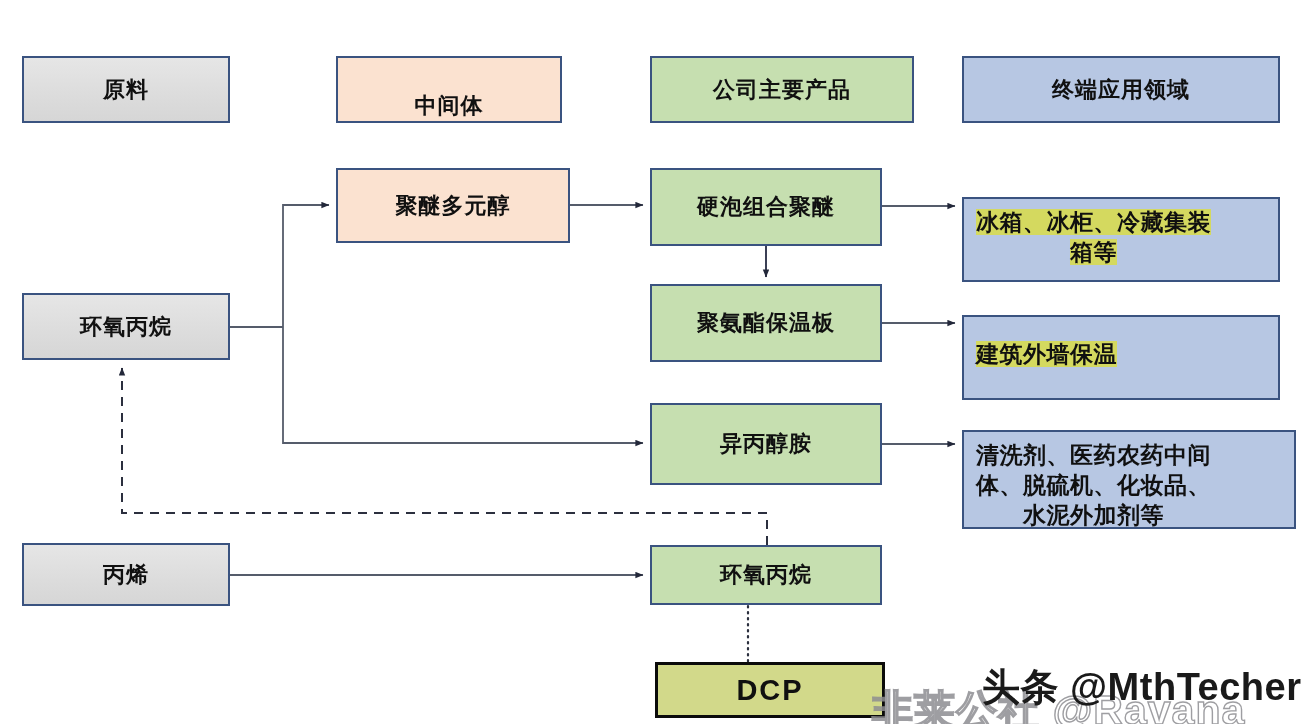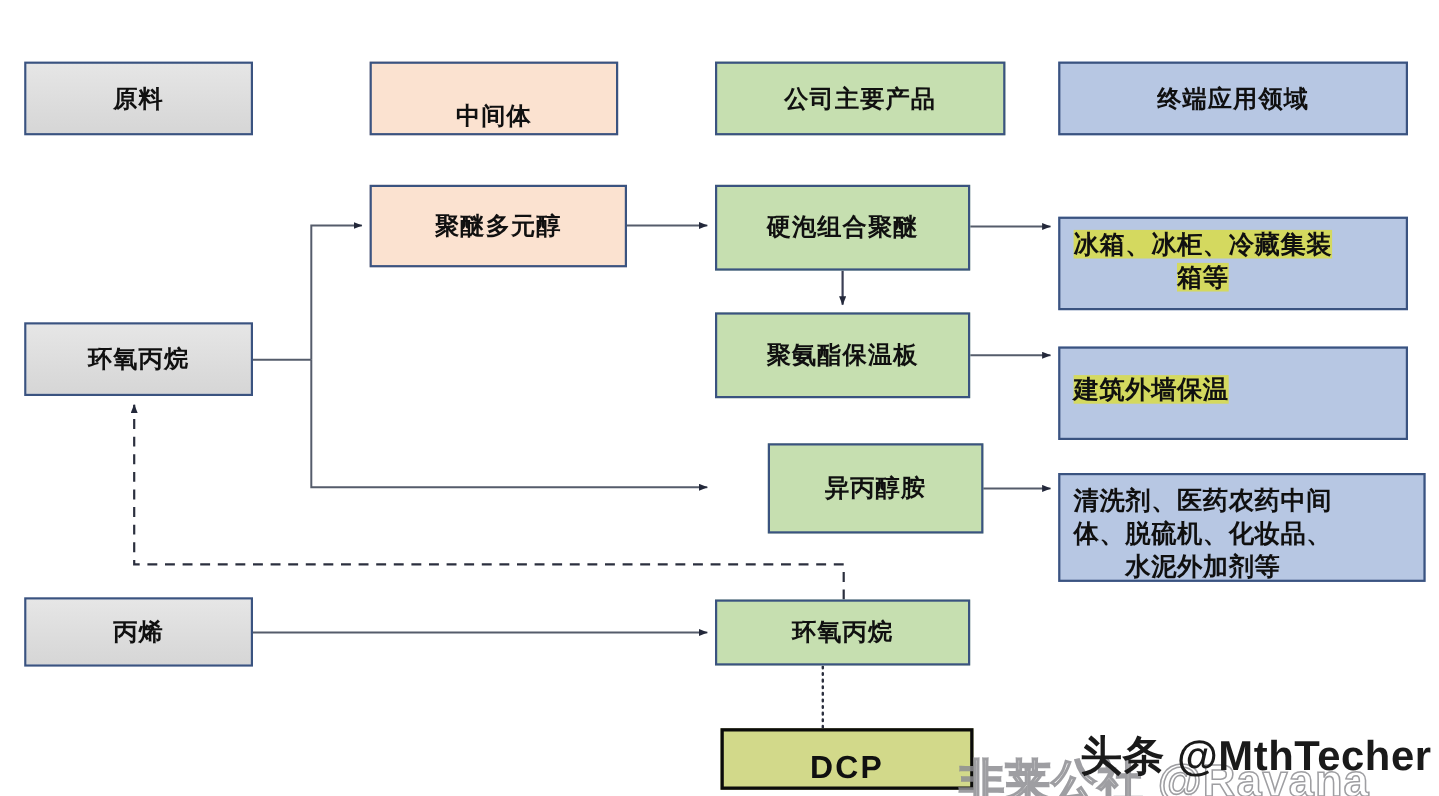--- a/index.html
+++ b/index.html
@@ -155,27 +155,27 @@
   <div class="node gray" style="left:22px; top:543px; width:208px; height:63px;">
       <span class="label">丙烯</span>
     </div>
 
   <div class="node green" style="left:650px; top:168px; width:232px; height:78px;">
       <span class="label">硬泡组合聚醚</span>
     </div>
   <div class="node green" style="left:650px; top:284px; width:232px; height:78px;">
       <span class="label">聚氨酯保温板</span>
     </div>
-  <div class="node green" style="left:650px; top:403px; width:196px; height:82px;margin-left:48px;">
+  <div class="node green" style="left:650px; top:403px; width:232px; height:82px;">
       <span class="label">异丙醇胺</span>
     </div>
   <div class="node green" style="left:650px; top:545px; width:232px; height:60px;">
       <span class="label">环氧丙烷</span>
     </div>
-  <div class="node olive" style="left:655px; top:662px; width:230px; height:56px;align-items:flex-end;">
+  <div class="node olive" style="left:655px; top:662px; width:230px; height:56px;">
       <span class="label">DCP</span>
     </div>
 
   <div class="node blue textleft" style="left:962px; top:163px; width:318px; height:85px;">
     <div>
       <span class="hl">冰箱、冰柜、冷藏集装</span><br>
       <span class="hl">箱等</span>
     </div>
   </div>
 

